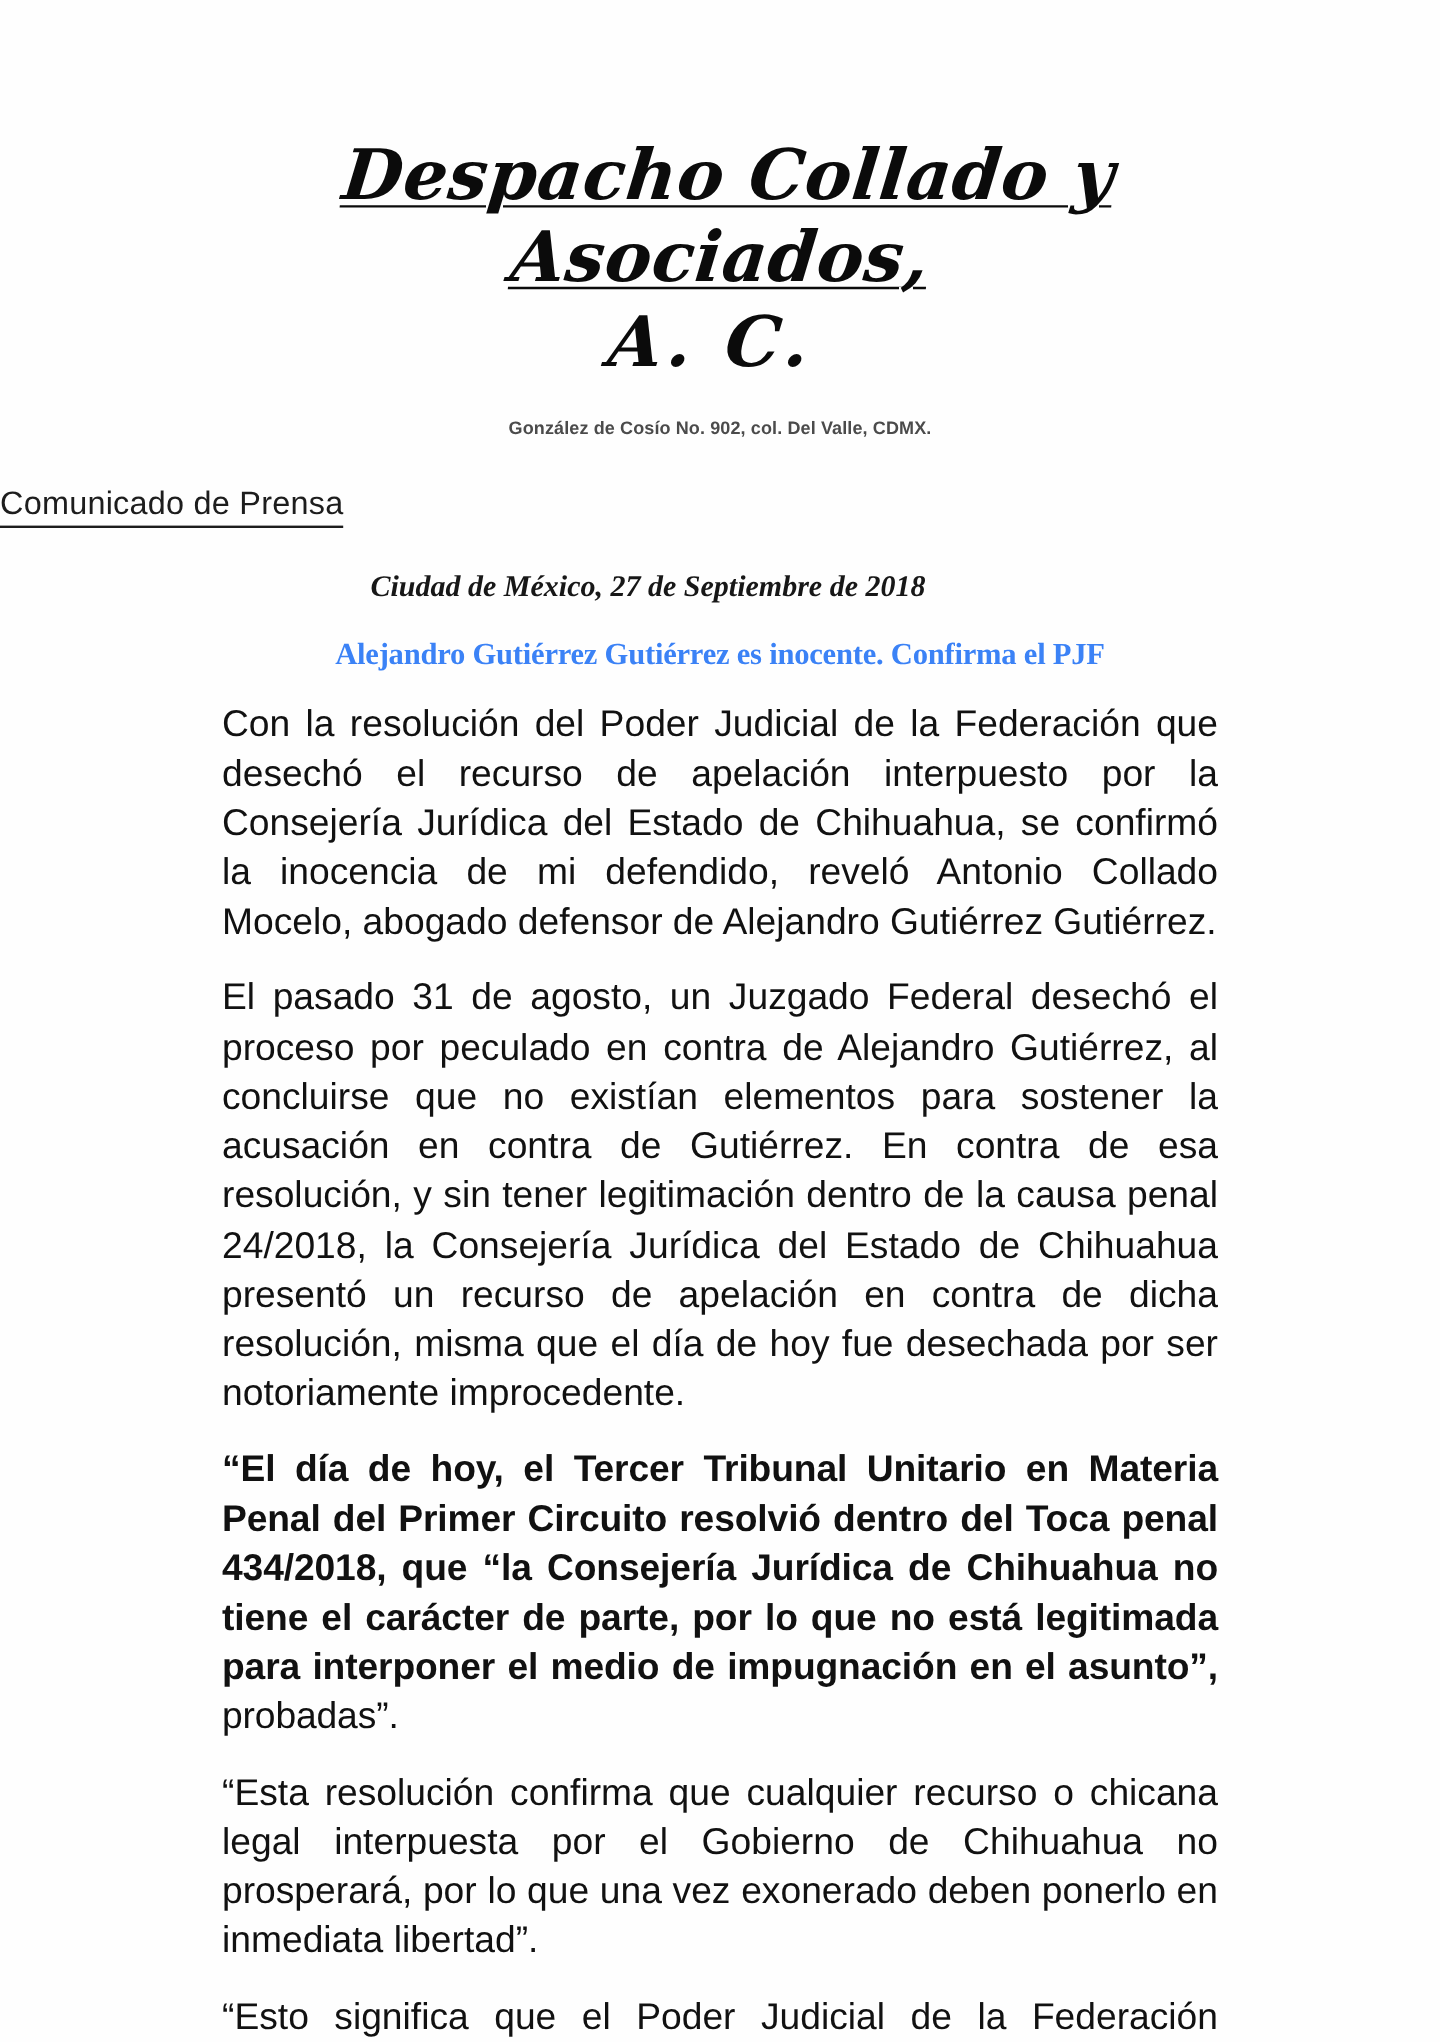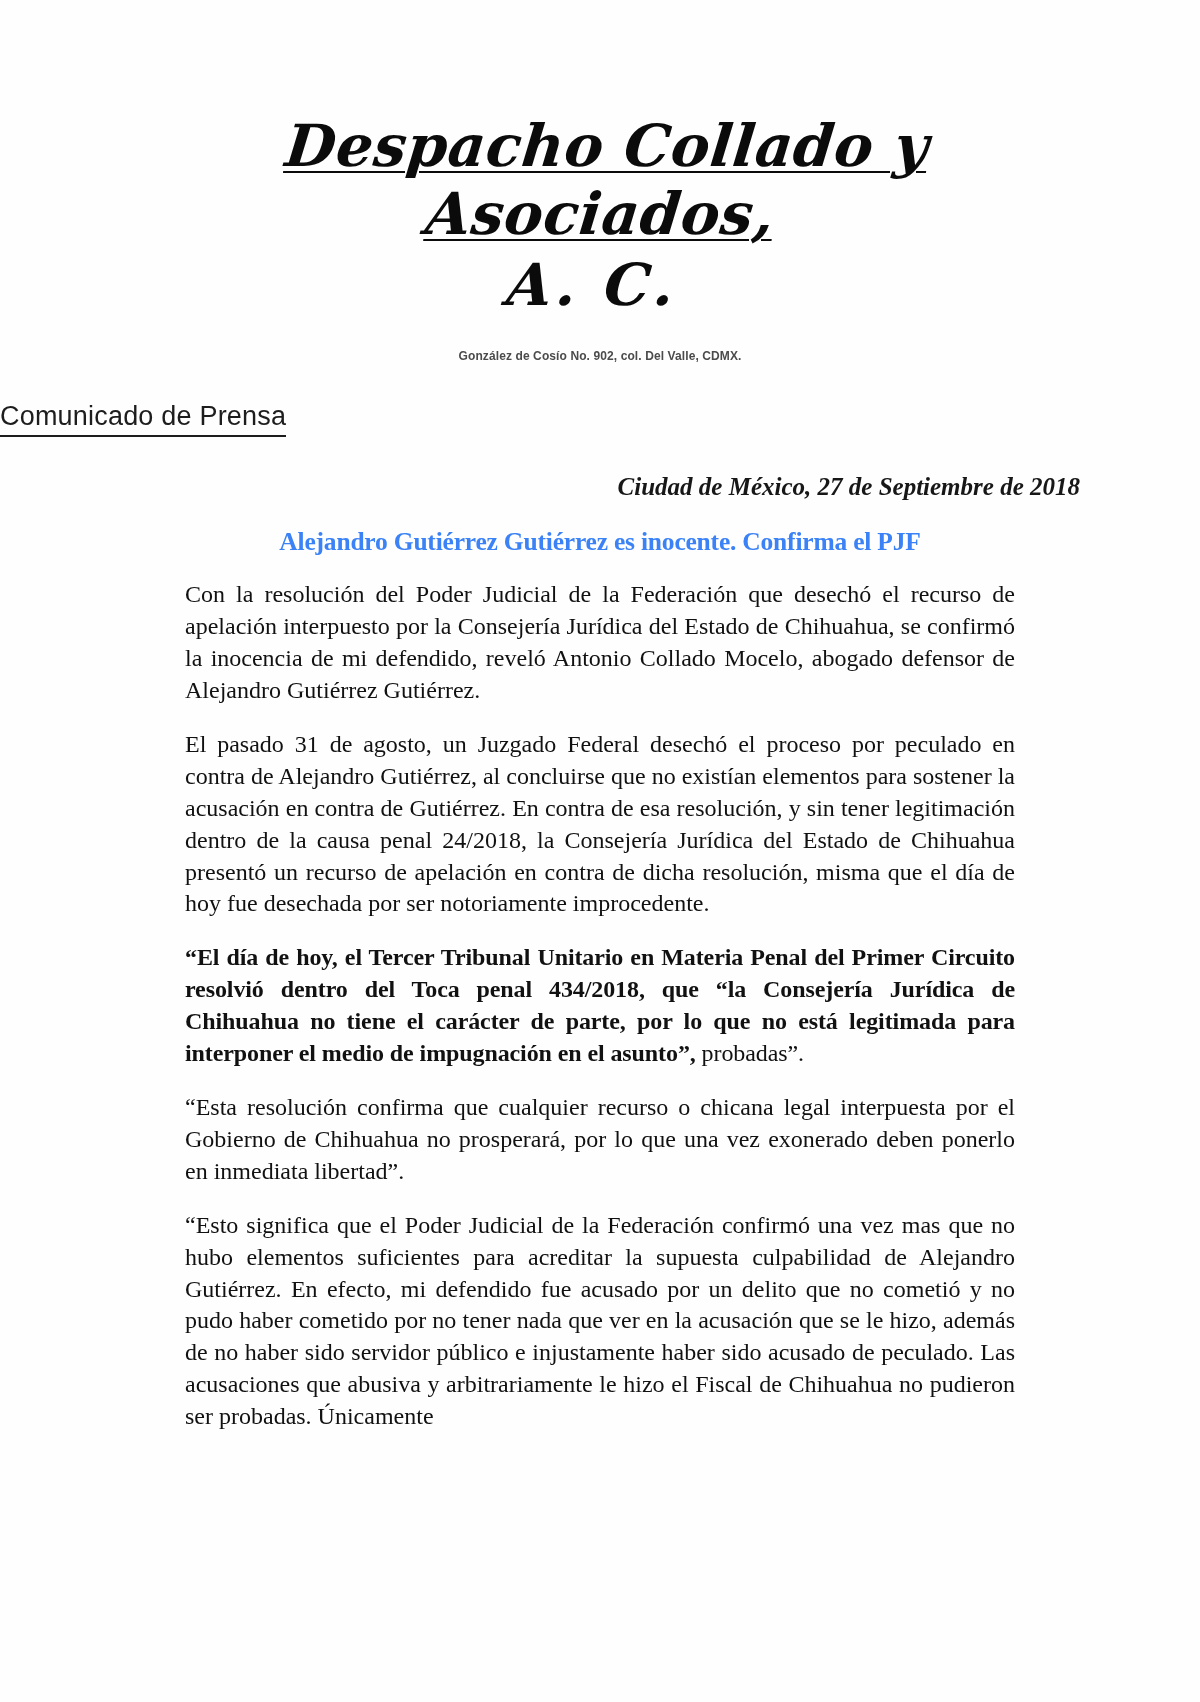--- a/index.html
+++ b/index.html
@@ -53,21 +53,21 @@
     text-underline-offset: 5px;
   }
   .firm-name .line2 {
     display: block;
     margin-top: 2px;
     letter-spacing: 4px;
   }
   .address {
     margin-top: 30px;
     font-family: "Liberation Sans", "DejaVu Sans", sans-serif;
-    font-size: 12px;
+    font-size: 15px;
     font-weight: 600;
     color: #4b4b4b;
     letter-spacing: 0.1px;
   }
   
   .press-release-title {
     margin-top: 38px;
     text-align: left;
     font-family: "Liberation Sans", "DejaVu Sans", sans-serif;
     font-size: 27px;
@@ -76,21 +76,21 @@
     letter-spacing: 0.2px;
   }
   .press-release-title span {
     display: inline-block;
     border-bottom: 2.5px solid #1d1d1d;
     padding-bottom: 3px;
   }
   .dateline {
     margin: 36px 0 0 0;
     padding-right: 120px;
-    text-align: right;
+    text-align: center;
     font-family: "Liberation Serif", "DejaVu Serif", serif;
     font-style: italic;
     font-weight: 700;
     font-size: 25px;
     color: #171717;
   }
   .headline {
     margin: 26px 0 0 0;
     text-align: center;
     font-family: "Liberation Serif", "DejaVu Serif", serif;
@@ -102,22 +102,22 @@
   
   .body-copy {
     margin: 0 auto;
     width: 830px;
     padding-top: 22px;
   }
   .body-copy p {
     margin: 0 0 22px 0;
     text-align: justify;
     text-justify: inter-word;
-    font-family: Liberation Serif, serif;
-    font-size: 24px;
+    font-family: Liberation Sans, sans-serif;
+    font-size: 31px;
     line-height: 1.33;
     color: #111111;
     hyphens: none;
   }
   .body-copy p.bold-quote {
     font-weight: 700;
     letter-spacing: -0.1px;
   }
   .body-copy p.bold-quote .regular {
     font-weight: 400;

